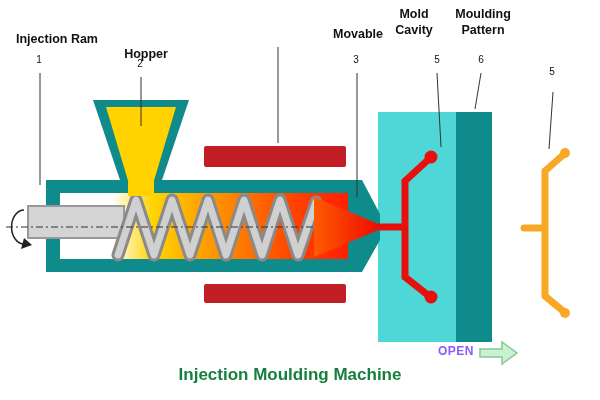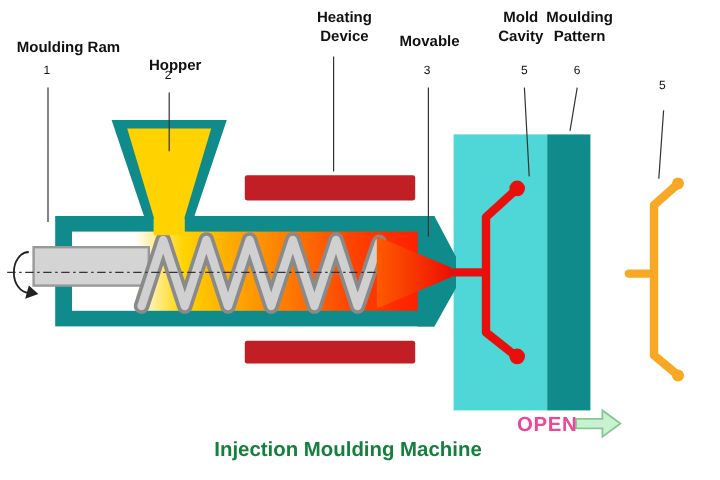--- a/index.html
+++ b/index.html
@@ -12,21 +12,21 @@
     position:absolute;transform:translateX(-50%);text-align:center;
     font-weight:700;font-size:12.5px;line-height:1.25;color:#111;
     white-space:pre-line;
   }
   .num{
     position:absolute;transform:translateX(-50%);
     font-size:10px;color:#111;
   }
   .open-lbl{
     position:absolute;transform:translateX(-50%);
-    font-weight:700;font-size:17px;color:#ec4899;letter-spacing:.5px;
+    font-weight:700;font-size:12px;color:#8b5cf6;letter-spacing:.5px;
   }
   .title{
     position:absolute;transform:translateX(-50%);
     font-weight:700;font-size:17px;color:#15803d;white-space:nowrap;
   }
 </style>
 </head>
 <body>
 
 <div class="stage">
@@ -79,26 +79,24 @@
     <circle cx="565" cy="313" r="5" fill="#f9a825"></circle>
 
     <path d="M24,210 A11,15 0 1 0 24,244" fill="none" stroke="#222222" stroke-width="1.5"></path>
     <polygon points="24,238 32,245 21,249" fill="#222222"></polygon>
 
     <path d="M40,73 V185 M141,77 V126 M278,47 V143 M357,73 V197 M437,73 L441,147 M481,73 L475,109 M553,92 L549,149" fill="none" stroke="#333333" stroke-width="1"></path>
 
     <polygon points="480,349 502,349 502,342 517,353 502,364 502,357 480,357" fill="#c9f2d0" stroke="#86c796" stroke-width="1.5"></polygon>
   </svg>
 
-  <div class="lbl" style="left:57px;top:32px">Moulding Ram</div>
+  <div class="lbl" style="left:57px;top:32px">Injection Ram</div>
   <div class="lbl" style="left:146px;top:47px">Hopper</div>
-  <div class="lbl" style="left:287px;top:7px">Heating
-Device</div>
   <div class="lbl" style="left:358px;top:27px">Movable</div>
-  <div class="lbl" style="left:434px;top:7px">Mold
+  <div class="lbl" style="left:414px;top:7px">Mold
 Cavity</div>
   <div class="lbl" style="left:483px;top:7px">Moulding
 Pattern</div>
 
   <div class="num" style="left:39px;top:54px">1</div>
   <div class="num" style="left:140px;top:58px">2</div>
   <div class="num" style="left:356px;top:54px">3</div>
   <div class="num" style="left:437px;top:54px">5</div>
   <div class="num" style="left:481px;top:54px">6</div>
   <div class="num" style="left:552px;top:66px">5</div>

